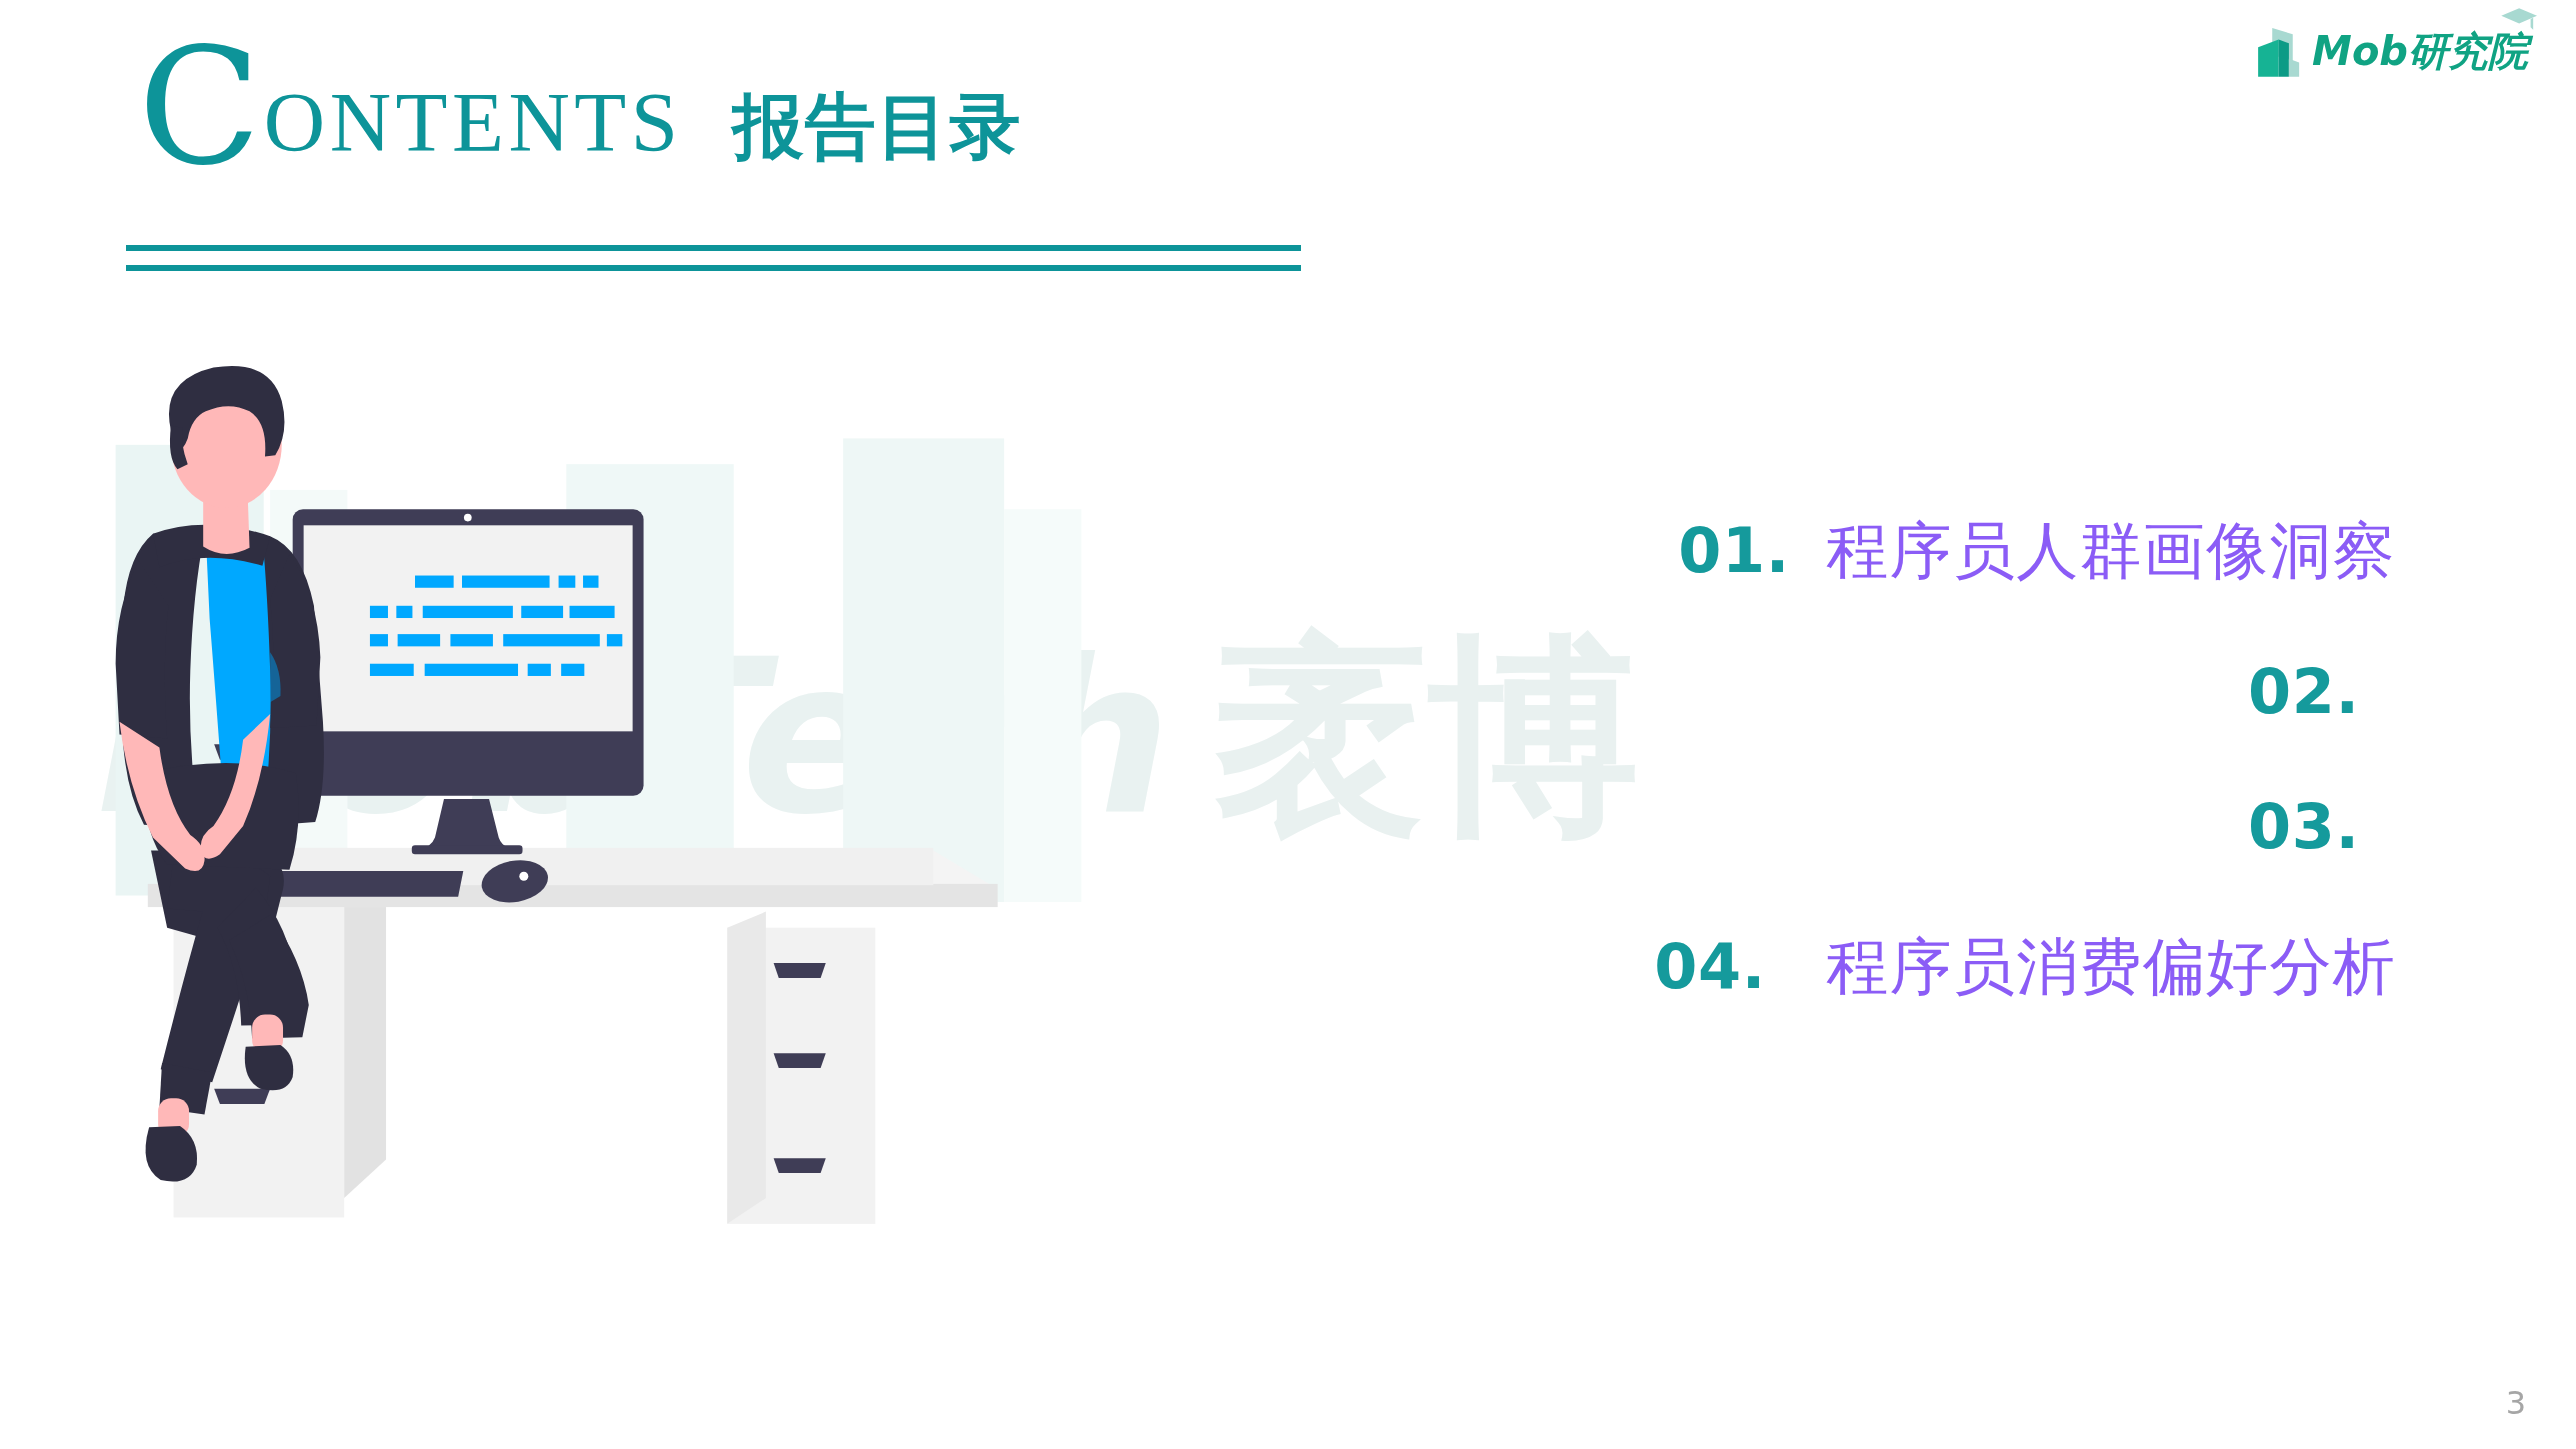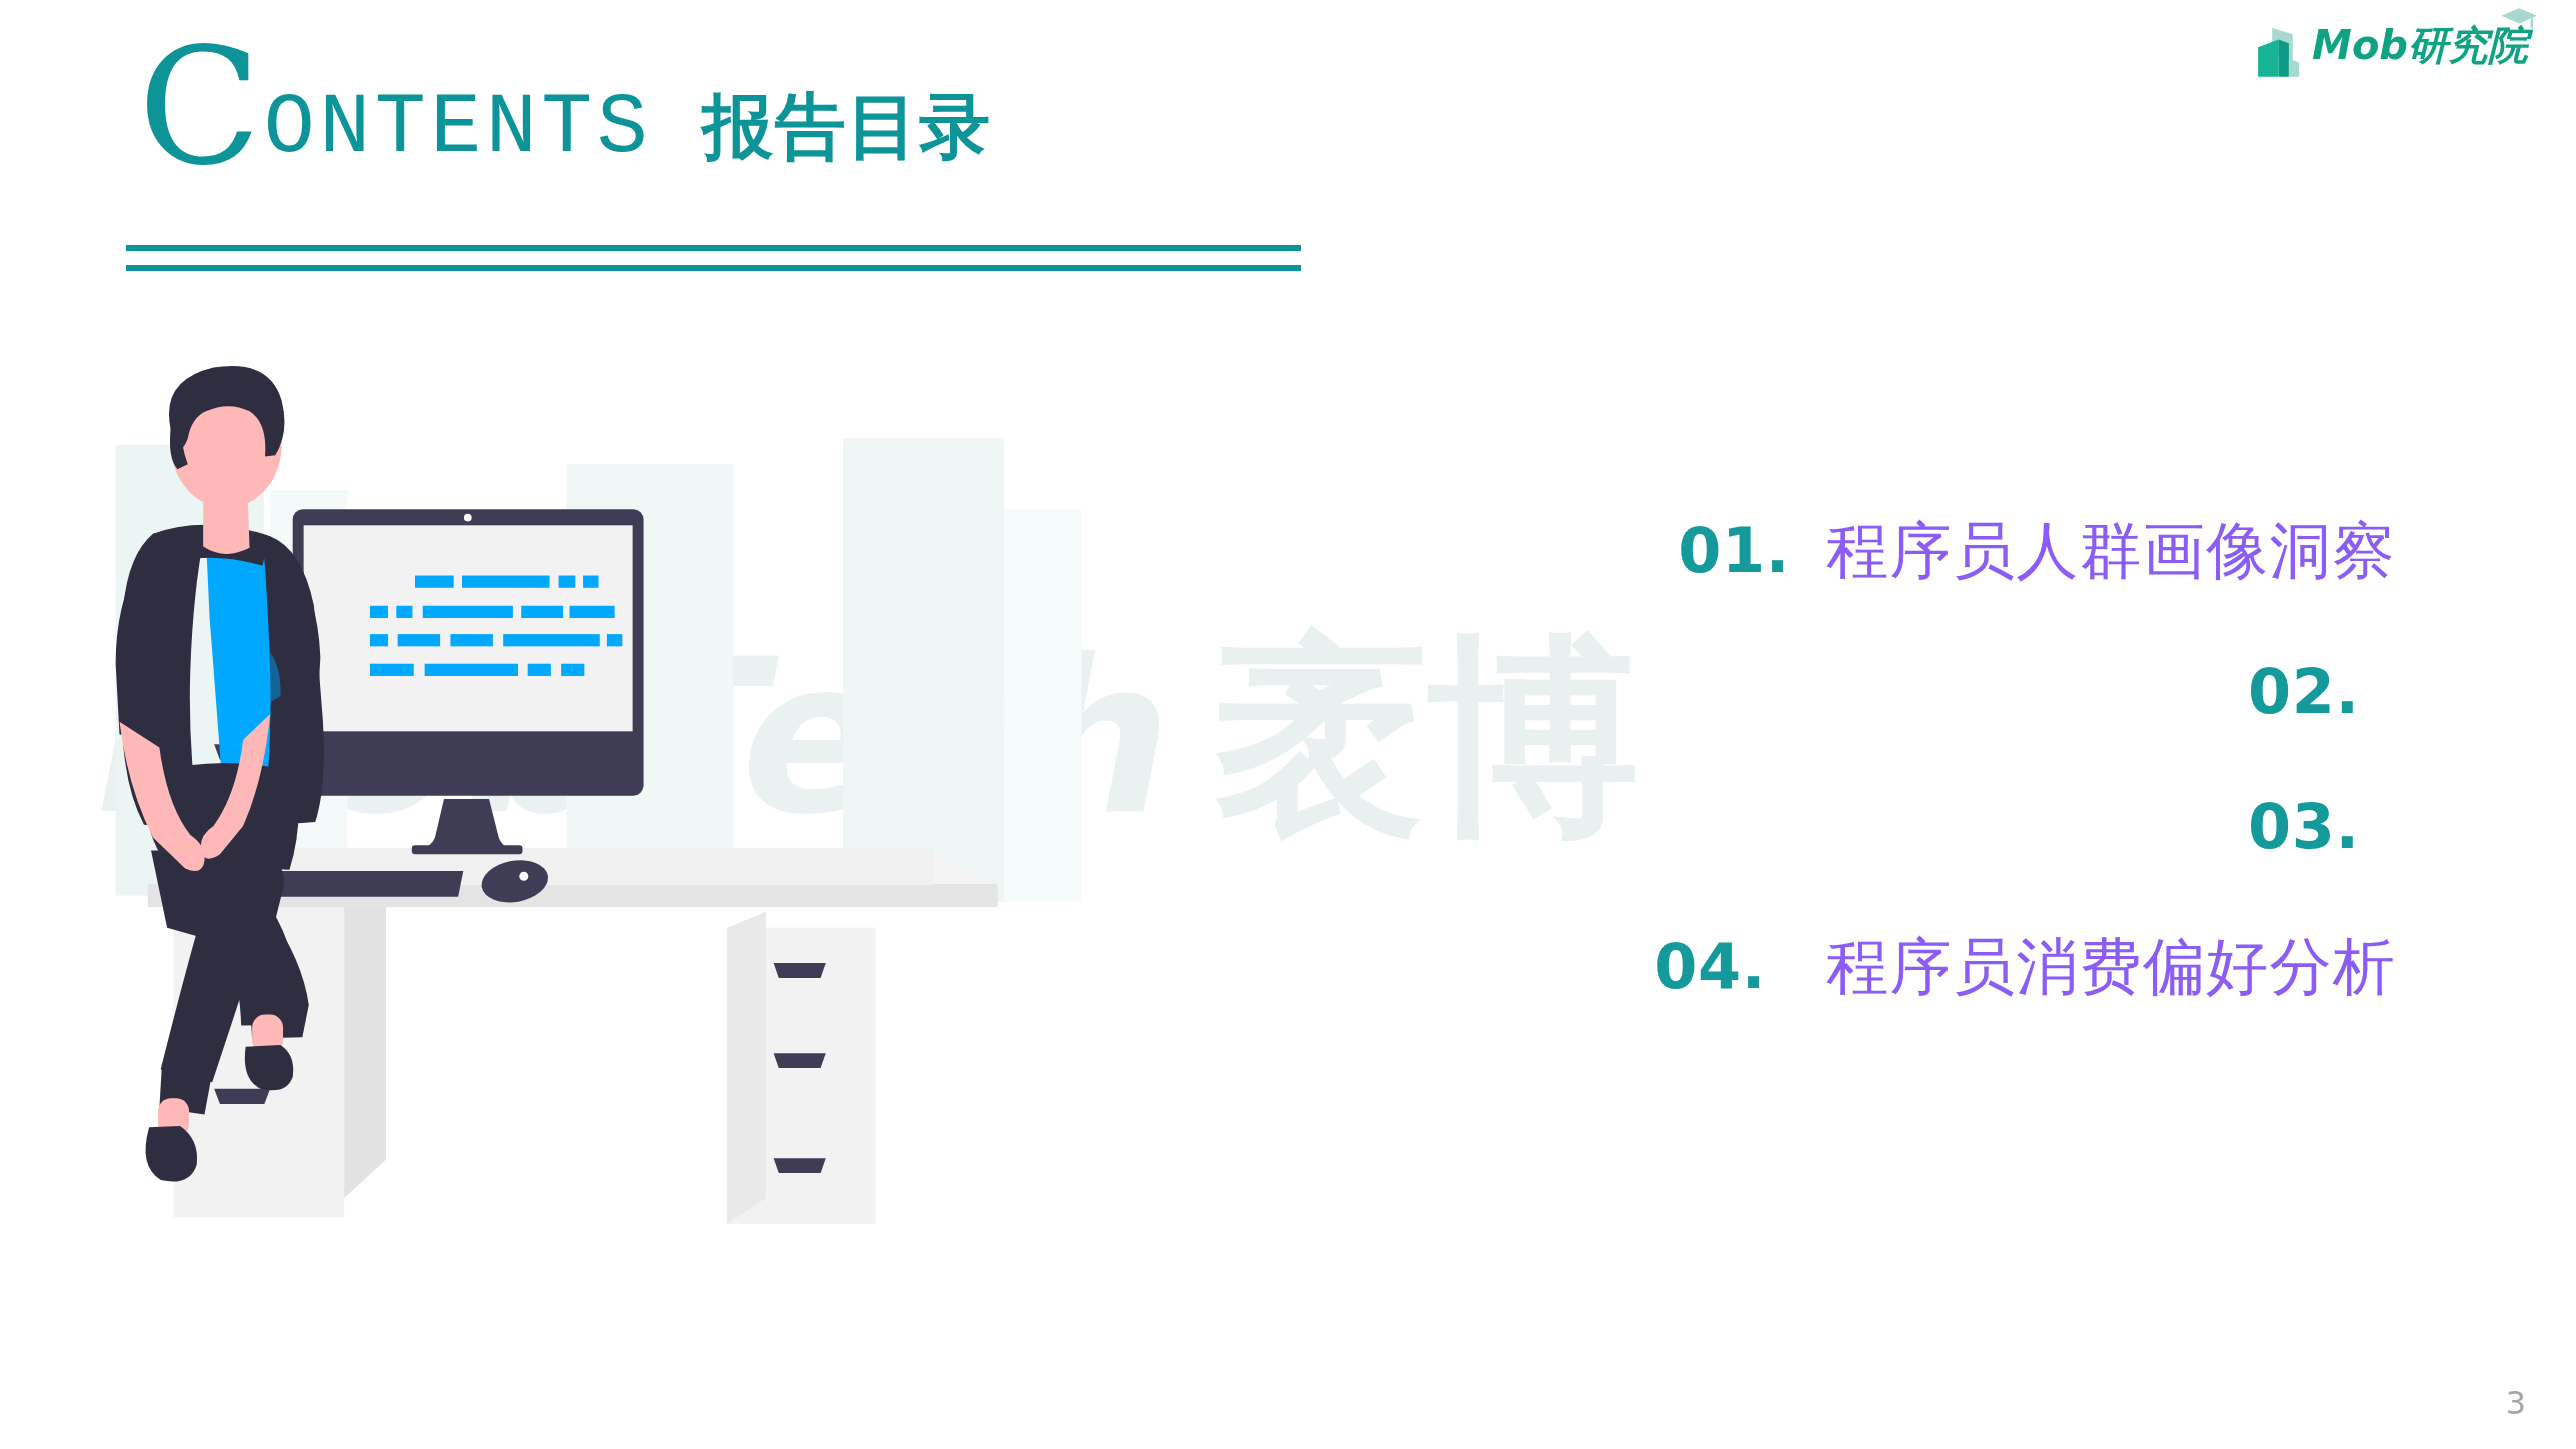--- a/index.html
+++ b/index.html
@@ -49,21 +49,21 @@
     position:absolute; left:138px; top:33px;
     display:flex; align-items:baseline; white-space:nowrap;
   }
   .big-c{
     font-family:"DejaVu Serif","Liberation Serif",serif;
     font-size:161px; line-height:0.78;
     color:#0d9499; font-weight:400;
     position:relative; top:11.6px;
   }
   .contents-rest{
-    font-family:Liberation Mono, monospace;
+    font-family:Liberation Serif, serif;
     font-size:85px; line-height:1;
     color:#0d9499; font-weight:400;
     letter-spacing:4.5px;
     margin-left:2.6px;
     margin-top:28px;
   }
   .cn-title{
     font-family:"DejaVu Sans","Liberation Sans",sans-serif;
     font-size:71px; line-height:1;
     color:#0d9499; font-weight:700;
@@ -71,21 +71,21 @@
     margin-left:50px;
   }
 
   #rule-group{ position:absolute; left:126px; top:245px; width:1175px; }
   .rule{ height:5.8px; background:#0d9499; width:100%; }
   .rule.second{ margin-top:14px; }
 
   
   #logo{
     position:absolute; right:48px; top:24.5px;
-    display:flex; align-items:flex-start; z-index:6;
+    display:flex; align-items:center; z-index:6;
   }
   #logo .logo-mark{ position:relative; width:50px; height:52px; margin-right:9px; }
   #logo .logo-text{
     font-family:"DejaVu Sans","Liberation Sans",sans-serif;
     font-weight:700; font-style:italic;
     font-size:40px; color:#10a383;
     line-height:1; white-space:nowrap;
     position:relative;
   }
   #logo .cap{ position:absolute; right:-9px; top:-16.7px; width:37px; height:22px; }

